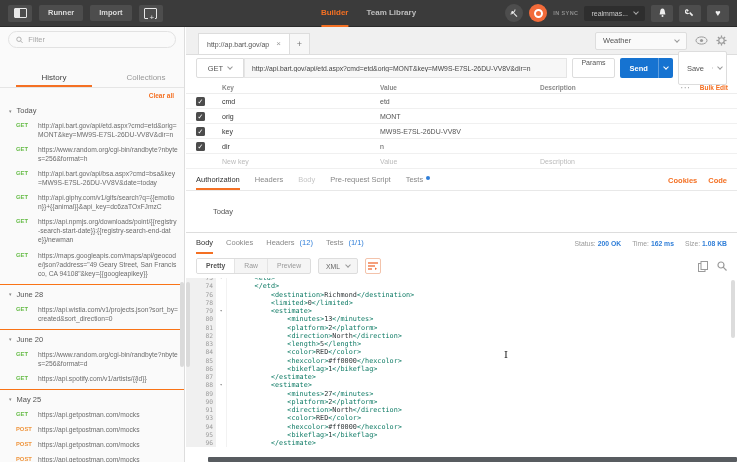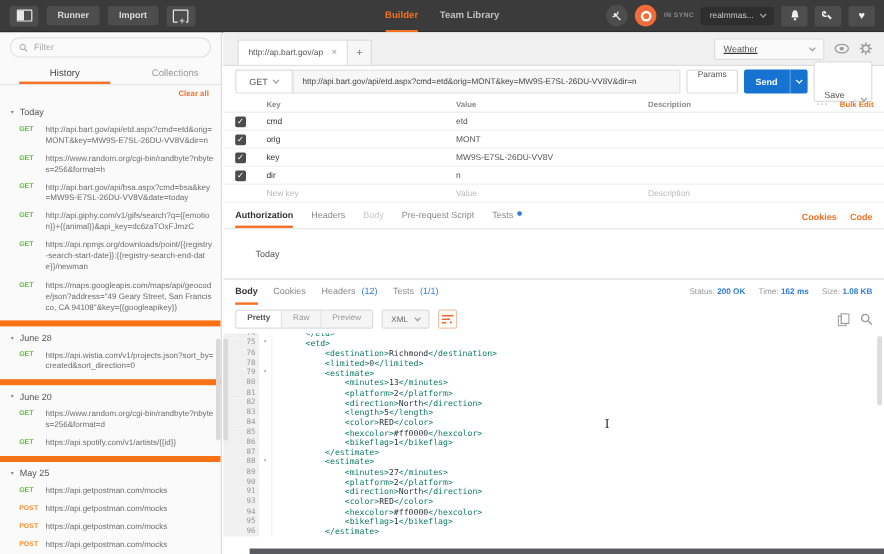--- a/index.html
+++ b/index.html
@@ -23,83 +23,83 @@
   .sync-dot { width:18px; height:18px; border-radius:50%; background:#f26b3a; display:flex; align-items:center; justify-content:center; }
   .sync-ring { width:9px; height:9px; border:2px solid #fff; border-radius:50%; }
   .sync-label { font-size:5.5px; color:#8d8d8d; letter-spacing:.4px; font-weight:bold; }
   .user-dd { background:#2e2e2e; border-radius:2px; color:#c9c9c9; font-size:7px; padding:4px 7px; display:flex; align-items:center; gap:6px; }
   .chev { width:4px; height:4px; border-right:1px solid #aaa; border-bottom:1px solid #aaa; transform:rotate(45deg); margin-top:-2px; }
   .tb-sq { width:22px; height:17px; background:#4d4d4d; border-radius:2px; display:flex; align-items:center; justify-content:center; color:#eee; }
   .heart-glyph { font-size:9px; line-height:9px; color:#f0f0f0; }
 
   
   .sidebar { position:absolute; left:0; top:27px; width:185px; height:435px; background:#fafafa; border-right:1px solid #ddd; overflow:hidden; }
-  .filter-wrap { margin:4px 8px 3px 8px; height:17px; border:1px solid #e2e2e2; border-radius:10px; background:#fafafa;
+  .filter-wrap { margin:4px 8px 20px 8px; height:17px; border:1px solid #e2e2e2; border-radius:10px; background:#fafafa;
                  display:flex; align-items:center; padding:0 7px; gap:5px; }
   .filter-wrap input { border:none; outline:none; background:transparent; font-size:7.5px; color:#555; width:100%; font-family:inherit; }
   .filter-wrap input::placeholder { color:#a8a8a8; }
   .side-tabs { display:flex; height:20px; border-bottom:1px solid #e5e5e5; }
   .side-tab { flex:1; text-align:center; font-size:8px; color:#999; line-height:19px; border-bottom:2px solid transparent;margin-left:16px; }
   .side-tab.active { color:#444; border-bottom-color:var(--accent); }
   .clear-all { text-align:right; padding:4px 10px 2px; font-size:6.5px; font-weight:bold; color:var(--accent); }
   .hist { overflow:hidden; height:378px; }
-  .hist-group { border-top:5px solid #f97316; padding-bottom:3px; }
+  .hist-group { border-top:1px solid #f97316; padding-bottom:3px; }
   .hist-group:first-child { border-top:none; }
   .hist-date { display:flex; align-items:center; gap:5px; padding:5px 9px 3px; font-size:7.5px; color:#555; }
   .hist-date .tri { font-size:5px; color:#888; }
   .hist-item { display:flex; gap:5px; padding:3px 6px 3px 16px; }
   .hist-method { flex:none; width:17px; font-size:5.8px; font-weight:bold; padding-top:1px; }
   .hist-method.GET { color:var(--get); }
   .hist-method.POST { color:var(--post); }
   .hist-url { font-size:6.7px; color:#6b6b6b; line-height:1.35; word-break:break-all; }
 
   
   .main { position:absolute; left:186px; top:27px; width:551px; height:435px; background:#fff; }
 
   .tabstrip { position:absolute; left:0; top:0; right:0; height:28px; background:#f0f0f0; border-bottom:1px solid #ddd;
               display:flex; align-items:center; padding:0 10px 0 12px; }
   .req-tab { height:21px; background:#fff; border:1px solid #ddd; border-bottom:none; display:flex; align-items:center;
              gap:7px; padding:0 8px; font-size:7px; color:#555; margin-top:7px; align-self:flex-end; }
   .tab-close { color:#999; font-size:8px; line-height:8px; }
   .tab-plus { width:20px; height:21px; border:1px solid #ddd; border-bottom:none; border-left:none; margin-top:7px; align-self:flex-end;
               display:flex; align-items:center; justify-content:center; font-size:9px; color:#777; background:#f7f7f7; }
-  .strip-right { margin-left:auto; display:flex; align-items:center; gap:8px;text-decoration:underline; }
+  .strip-right { margin-left:auto; display:flex; align-items:center; gap:8px; }
   .env-select { width:92px; height:18px; background:#fafafa; border:1px solid #ddd; border-radius:2px; display:flex;
                 align-items:center; justify-content:space-between; padding:0 7px; font-size:7.5px; color:#555; }
   .chev-g { width:4px; height:4px; border-right:1px solid #999; border-bottom:1px solid #999; transform:rotate(45deg); margin-top:-2px; }
 
   .urlrow { position:absolute; left:0; top:28px; right:0; height:26px; display:flex; align-items:center; padding:0 10px; gap:5px; }
   .method-select { flex:none; width:48px; height:20px; border:1px solid #ddd; border-radius:2px 0 0 2px; display:flex;
                    align-items:center; justify-content:center; gap:5px; font-size:7.5px; color:#555; background:#fff; }
   .url-input { flex:1; height:20px; background:#f7f7f7; border:1px solid #e5e5e5; font-size:6.8px; color:#444; padding:0 7px;
                font-family:inherit; outline:none; margin-left:-5px; }
   .params-btn { flex:none; height:20px; border:1px solid #ddd; background:#fff; border-radius:2px; font-size:7px; color:#555; padding:0 8px; }
   .send-btn { flex:none; height:20px; background:var(--send); color:#fff; border-radius:2px; display:flex; align-items:stretch; }
   .send-main { padding:0 10px; font-size:7.5px; font-weight:bold; display:flex; align-items:center; }
   .send-caret { width:15px; border-left:1px solid rgba(255,255,255,.3); display:flex; align-items:center; justify-content:center; }
   .chev-w { width:4px; height:4px; border-right:1px solid #fff; border-bottom:1px solid #fff; transform:rotate(45deg); margin-top:-2px; }
-  .save-btn { flex:none; height:34px; border:1px solid #ddd; background:#fff; border-radius:2px; display:flex; align-items:flex-end; }
+  .save-btn { flex:none; height:34px; border:1px solid #ddd; background:#fff; border-radius:2px; display:flex; align-items:center; }
   .save-main { padding:0 8px; font-size:7.5px; color:#555; display:flex; align-items:center; }
   .save-caret { width:14px; border-left:1px solid #e0e0e0; display:flex; align-items:center; justify-content:center; }
 
   .ptable { position:absolute; left:0; top:54px; right:0; }
   .p-row { display:grid; grid-template-columns:26px 158px 160px 112px 1fr; align-items:center; height:15px;
            border-bottom:1px solid #f0f0f0; padding-left:10px; font-size:7px; }
   .p-head { height:13px; color:#8a8a8a; font-weight:bold; font-size:6.5px; border-bottom:1px solid #ededed; }
   .p-actions { display:flex; justify-content:flex-end; align-items:center; gap:9px; padding-right:9px; }
   .p-more { color:#aaa; letter-spacing:1px; font-size:7px; }
   .p-bulk { color:var(--accent); font-weight:bold; font-size:6.5px; }
   .cbx { width:9px; height:9px; background:#4c4c4c; border-radius:1.5px; color:#fff; font-size:7px; line-height:9px; text-align:center; }
   .p-key { color:#333; } .p-val { color:#555; }
   .p-new { color:#bbb; }
 
   .reqtabs { position:absolute; left:0; top:144px; right:0; height:20px; border-bottom:1px solid #e8e8e8;
              display:flex; align-items:stretch; padding:0 10px; gap:15px; }
   .rtab { font-size:7.5px; color:#888; display:flex; align-items:center; gap:3px; border-bottom:2px solid transparent; }
-  .rtab.active { color:#333; font-weight:bold; border-bottom-color:var(--accent); }
+  .rtab.active { color:#333; font-weight:normal; border-bottom-color:var(--accent); }
   .rtab.disabled { color:#c6c6c6; }
   .dot-blue { width:4px; height:4px; border-radius:50%; background:var(--blue); margin-top:-4px; }
   .rt-links { margin-left:auto; display:flex; gap:11px; align-items:center; }
   .rt-link { font-size:7.5px; font-weight:bold; color:var(--accent); }
 
   .authrow { position:absolute; left:0; top:164px; right:0; height:41px; display:flex; align-items:center; }
   .type-label { font-size:7.5px; color:#555; width:108px; padding-left:27px; }
   .auth-select { width:112px; height:20px; background:#fafafa; border:1px solid #ddd; border-radius:2px; display:flex;
                  align-items:center; justify-content:space-between; padding:0 8px; font-size:7.5px; color:#555; margin-left:27px; }
 
@@ -442,28 +442,28 @@
       <svg width="10" height="10" viewBox="0 0 10 10">
         <circle cx="4" cy="4" r="3" stroke="#9a9a9a" stroke-width="1.2" fill="none"></circle>
         <path d="M6.2 6.2 L9.5 9.5" stroke="#9a9a9a" stroke-width="1.2"></path>
       </svg>
     </div>
   </div>
 
   <div class="codearea">
     <div class="code-lines" id="code-lines">
         <div class="cline">
-          <span class="cnum">74</span>
-          <span class="cfold"></span>
-          <pre>      <span class="tag">&lt;/etd&gt;</span></pre>
-        </div>
-        <div class="cline">
           <span class="cnum">75</span>
           <span class="cfold">▾</span>
           <pre>      <span class="tag">&lt;etd&gt;</span></pre>
+        </div>
+        <div class="cline">
+          <span class="cnum">74</span>
+          <span class="cfold"></span>
+          <pre>      <span class="tag">&lt;/etd&gt;</span></pre>
         </div>
         <div class="cline">
           <span class="cnum">76</span>
           <span class="cfold"></span>
           <pre>          <span class="tag">&lt;destination&gt;</span>Richmond<span class="tag">&lt;/destination&gt;</span></pre>
         </div>
         <div class="cline">
           <span class="cnum">78</span>
           <span class="cfold"></span>
           <pre>          <span class="tag">&lt;limited&gt;</span>0<span class="tag">&lt;/limited&gt;</span></pre>

